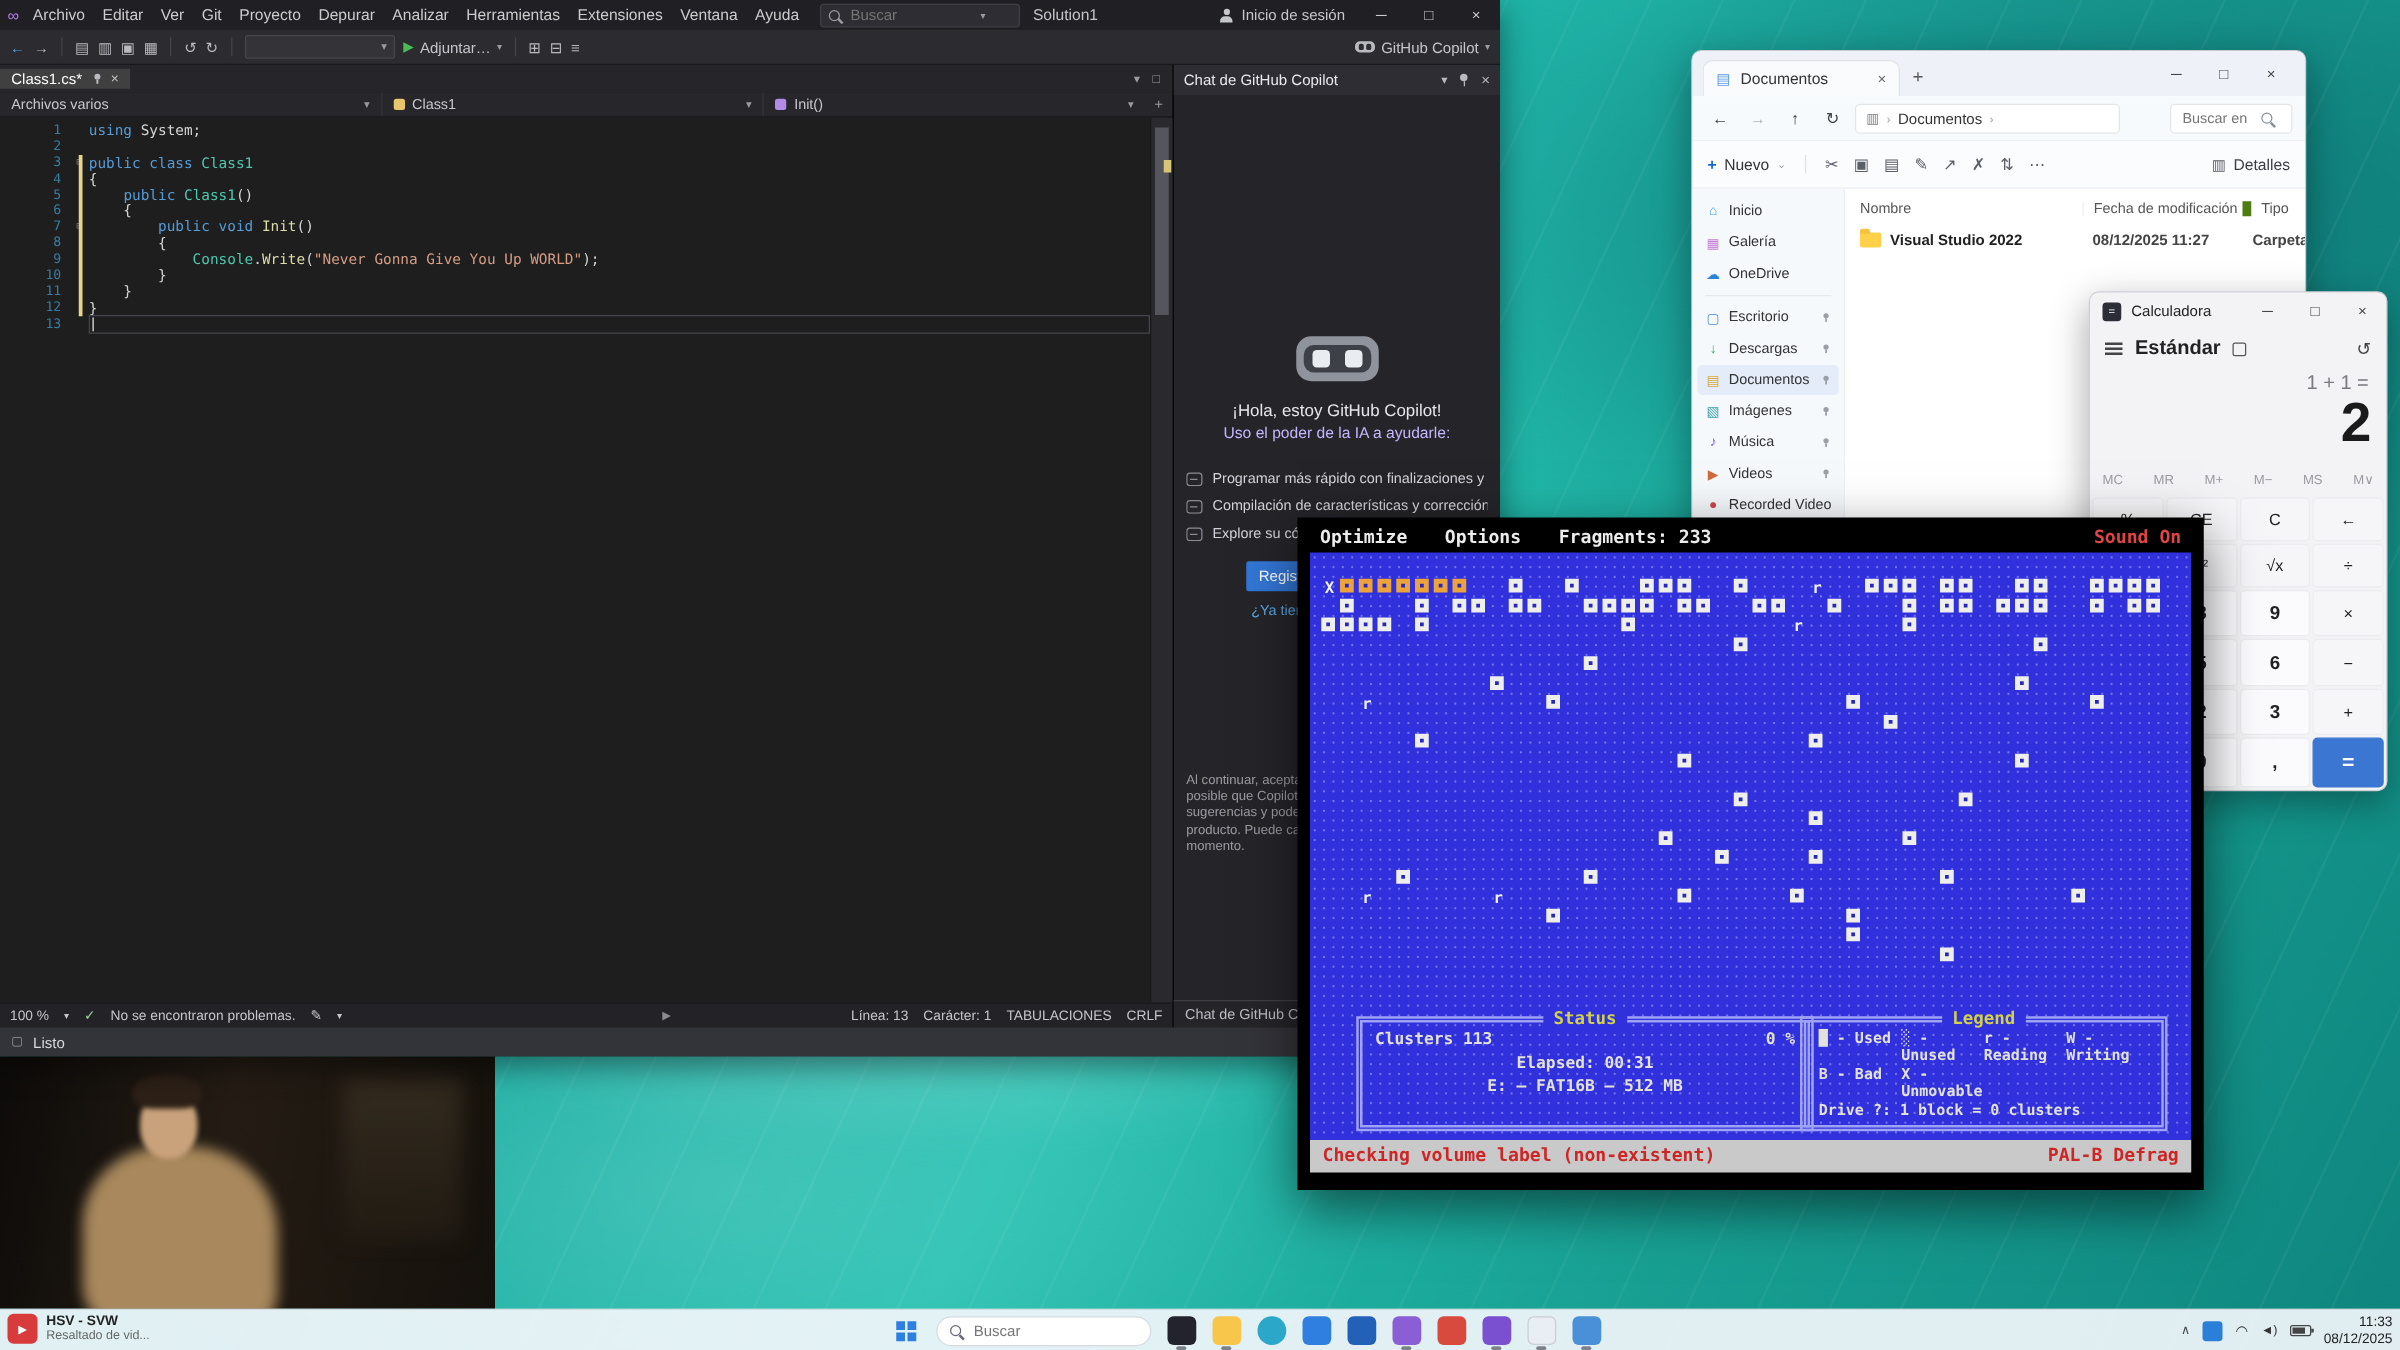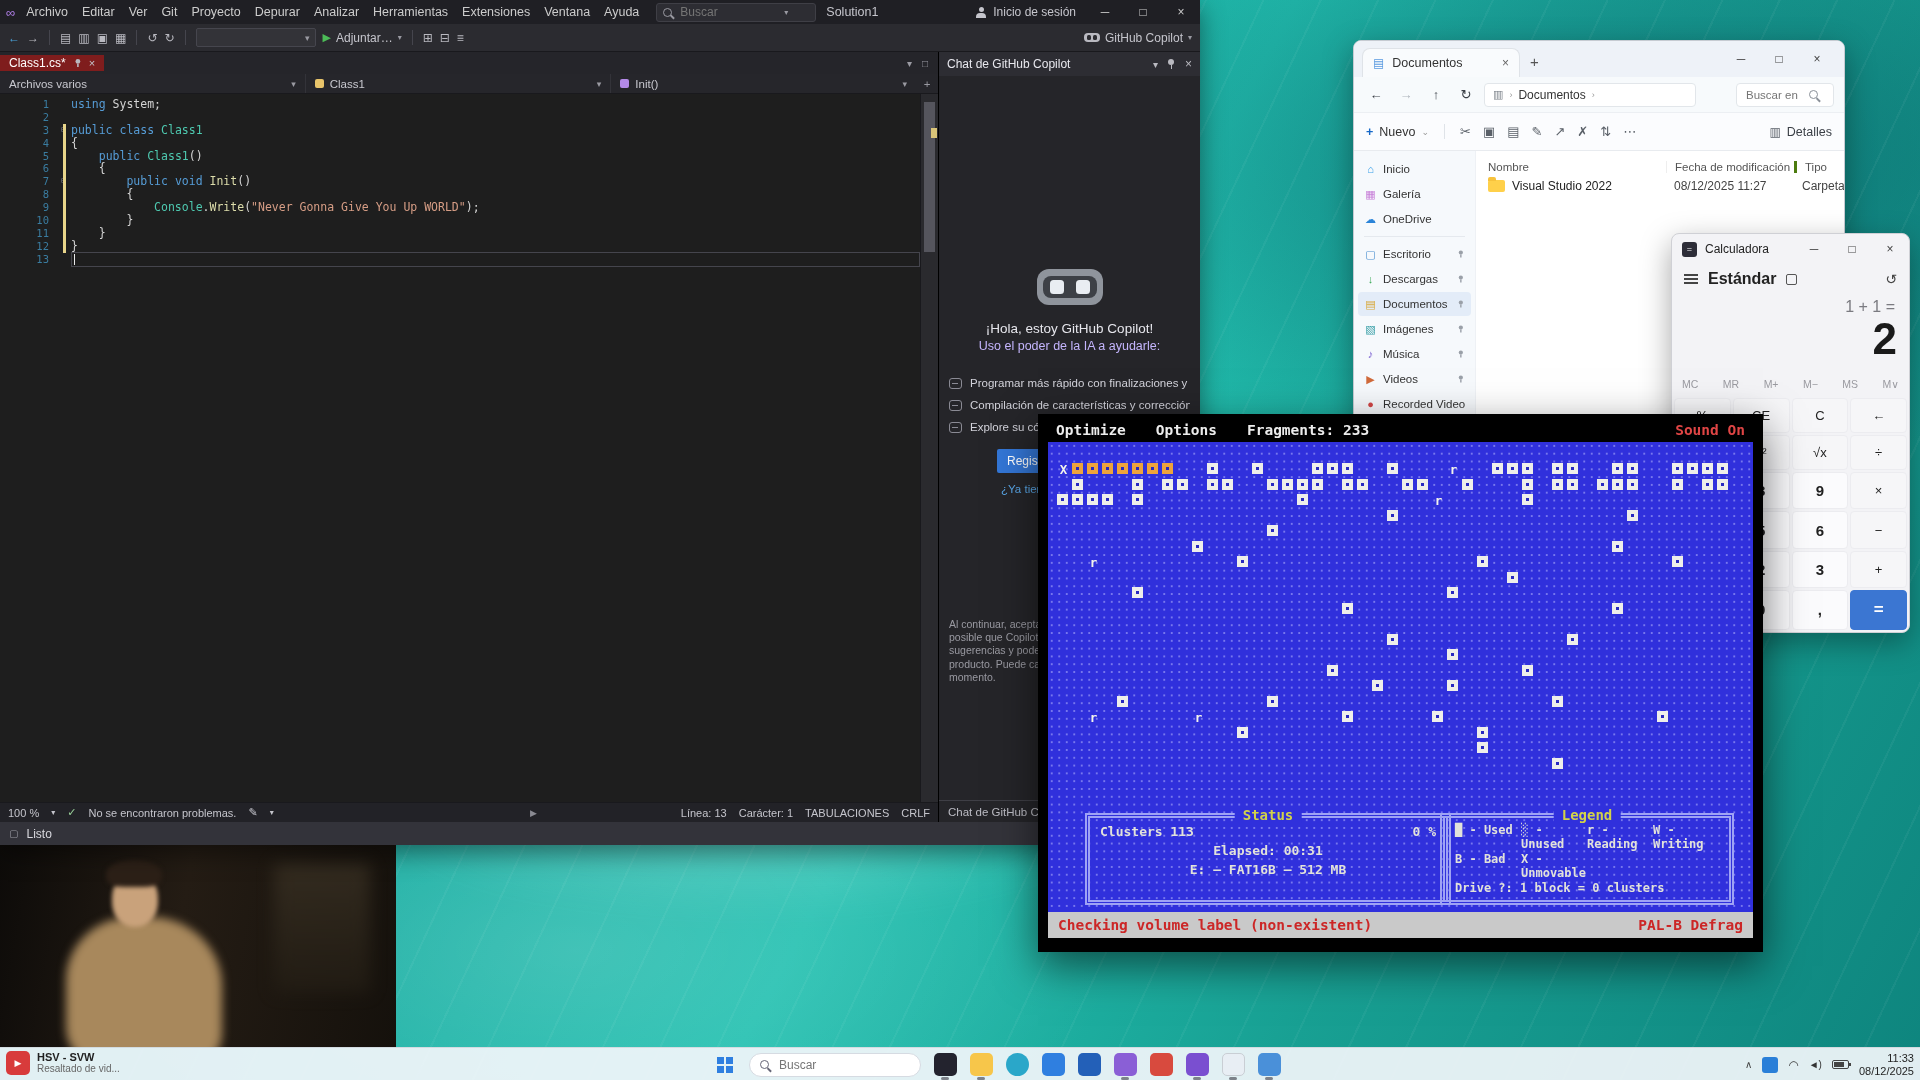--- a/index.html
+++ b/index.html
@@ -59,21 +59,21 @@
   .tb-select{width:120px;height:19px;background:#333338;border:1px solid #46464e;border-radius:2px;
     display:flex;align-items:center;justify-content:flex-end;padding:0 5px;color:#9a9aa2;font-size:9px;}
   .vs-attach{display:flex;align-items:center;gap:5px;color:#c5c5cc;}
   .play{color:#4cbb57;font-size:11px;}
   .gog{width:16px;height:9px;background:#b9b9c0;border-radius:4px;position:relative;flex:none;}
   .gog::before,.gog::after{content:"";position:absolute;top:2px;width:4px;height:5px;border-radius:1.5px;background:#2b2b30;}
   .gog::before{left:3px;} .gog::after{left:9px;}
   .vs-main{flex:1;display:flex;min-height:0;}
   .editor-group{width:938px;display:flex;flex-direction:column;min-height:0;}
   .vs-tabbar{height:22px;background:#25252a;display:flex;align-items:center;flex:none;}
-  .doc-tab{height:16px;background:#7f1d1d;color:#fff;display:flex;align-items:center;gap:7px;padding:0 9px;font-size:12px;justify-content:flex-end;}
+  .doc-tab{height:16px;background:#404040;color:#fff;display:flex;align-items:center;gap:7px;padding:0 9px;font-size:12px;justify-content:flex-end;}
   .doc-tab .pinic{color:#b9b9c0;transform:scale(.8);}
   .tab-right{margin-left:auto;display:flex;gap:10px;padding:0 10px;color:#9a9aa2;font-size:10px;}
   .vs-breadcrumb{height:20px;background:#26262b;border-bottom:1px solid #19191d;display:flex;align-items:center;
     font-size:11.5px;color:#c8c8cf;flex:none;}
   .crumb{flex:1;display:flex;align-items:center;gap:6px;padding:0 9px;border-right:1px solid #333339;height:100%;}
   .crumb .car{margin-left:auto;font-size:9px;color:#9a9aa2;}
   .ic-class{width:9px;height:9px;background:#e8c46a;border-radius:2px;flex:none;}
   .ic-method{width:9px;height:9px;background:#b48ae8;border-radius:2px;flex:none;}
   .crumb-plus{width:22px;text-align:center;color:#9a9aa2;}
   .vs-editor{flex:1;position:relative;background:#1e1e1e;overflow:hidden;
@@ -151,22 +151,22 @@
     display:flex;flex-direction:column;gap:1px;font-size:11.5px;color:#333;flex:none;}
   .sitem{height:24px;display:flex;align-items:center;gap:6px;padding:0 6px;border-radius:4px;white-space:nowrap;overflow:hidden;}
   .sitem.sel{background:#e3ecf8;}
   .sitem .ic{width:13px;text-align:center;font-size:11px;flex:none;}
   .sitem .pinic{margin-left:auto;color:#9aa0a8;transform:scale(.7);}
   .sdiv{height:1px;background:#e5e9ee;margin:4px 6px;}
   .ex-main{flex:1;padding:4px 0 0 12px;min-width:0;}
   .cols{display:flex;align-items:center;height:24px;font-size:11.5px;color:#555;}
   .col-name{width:178px;}
   .col-date{width:128px;border-left:1px solid #eee;padding-left:8px;}
-  .col-type{flex:1;border-left:3px solid #4d7c0f;padding-left:8px;white-space:nowrap;overflow:hidden;}
-  .frow{display:flex;align-items:flex-start;height:26px;font-size:12px;color:#222;}
+  .col-type{flex:1;border-left:7px solid #4d7c0f;padding-left:8px;white-space:nowrap;overflow:hidden;}
+  .frow{display:flex;align-items:center;height:26px;font-size:12px;color:#222;font-weight:bold;}
   .folder{width:17px;height:12px;background:#ffd04a;border-radius:2px;position:relative;margin-right:7px;flex:none;}
   .folder::before{content:"";position:absolute;top:-3px;left:0;width:8px;height:4px;background:#f7c23c;border-radius:2px 2px 0 0;}
   .fname{display:flex;align-items:center;width:178px;}
 
   
   #calc{position:absolute;left:1671px;top:233px;width:239px;height:400px;z-index:4;background:#f3f3f6;
     border-radius:8px;border:1px solid #cfd0d5;box-shadow:0 10px 30px rgba(0,0,0,.35);
     display:flex;flex-direction:column;color:#222;overflow:hidden;}
   .ca-title{height:30px;display:flex;align-items:center;gap:8px;padding-left:10px;font-size:12px;flex:none;}
   .ca-ic{width:15px;height:15px;background:#2d2d38;border-radius:3px;color:#fff;font-size:9px;

